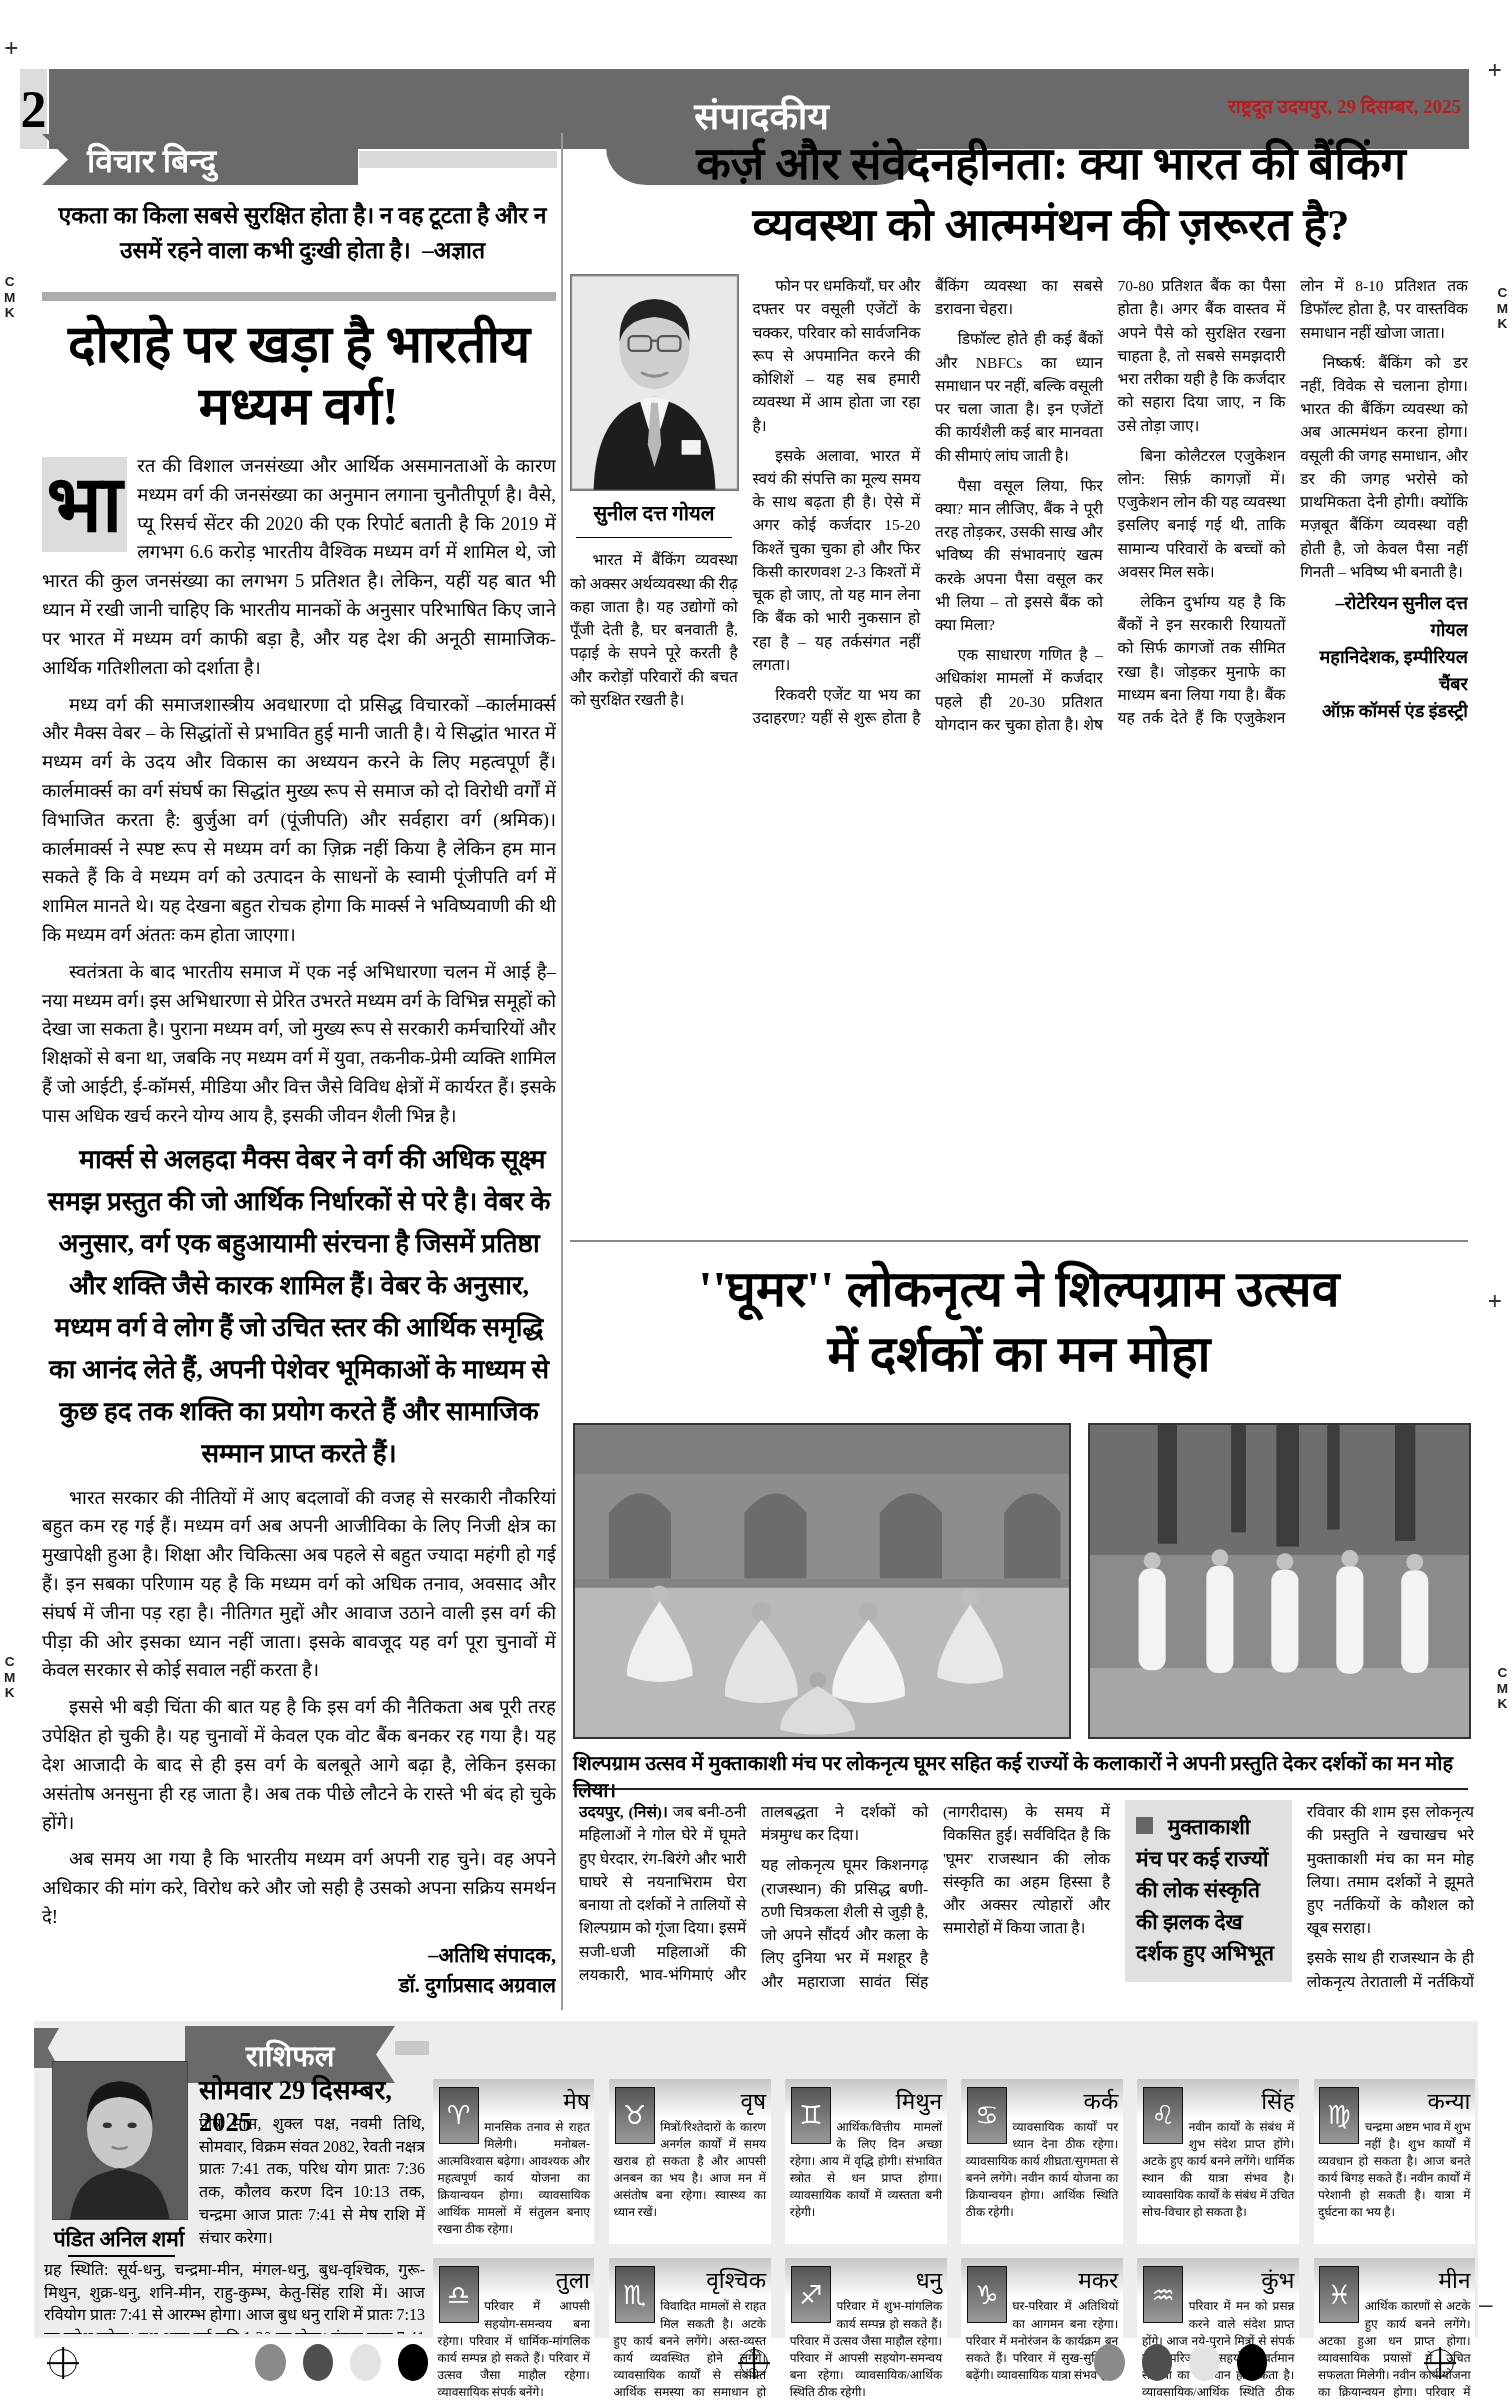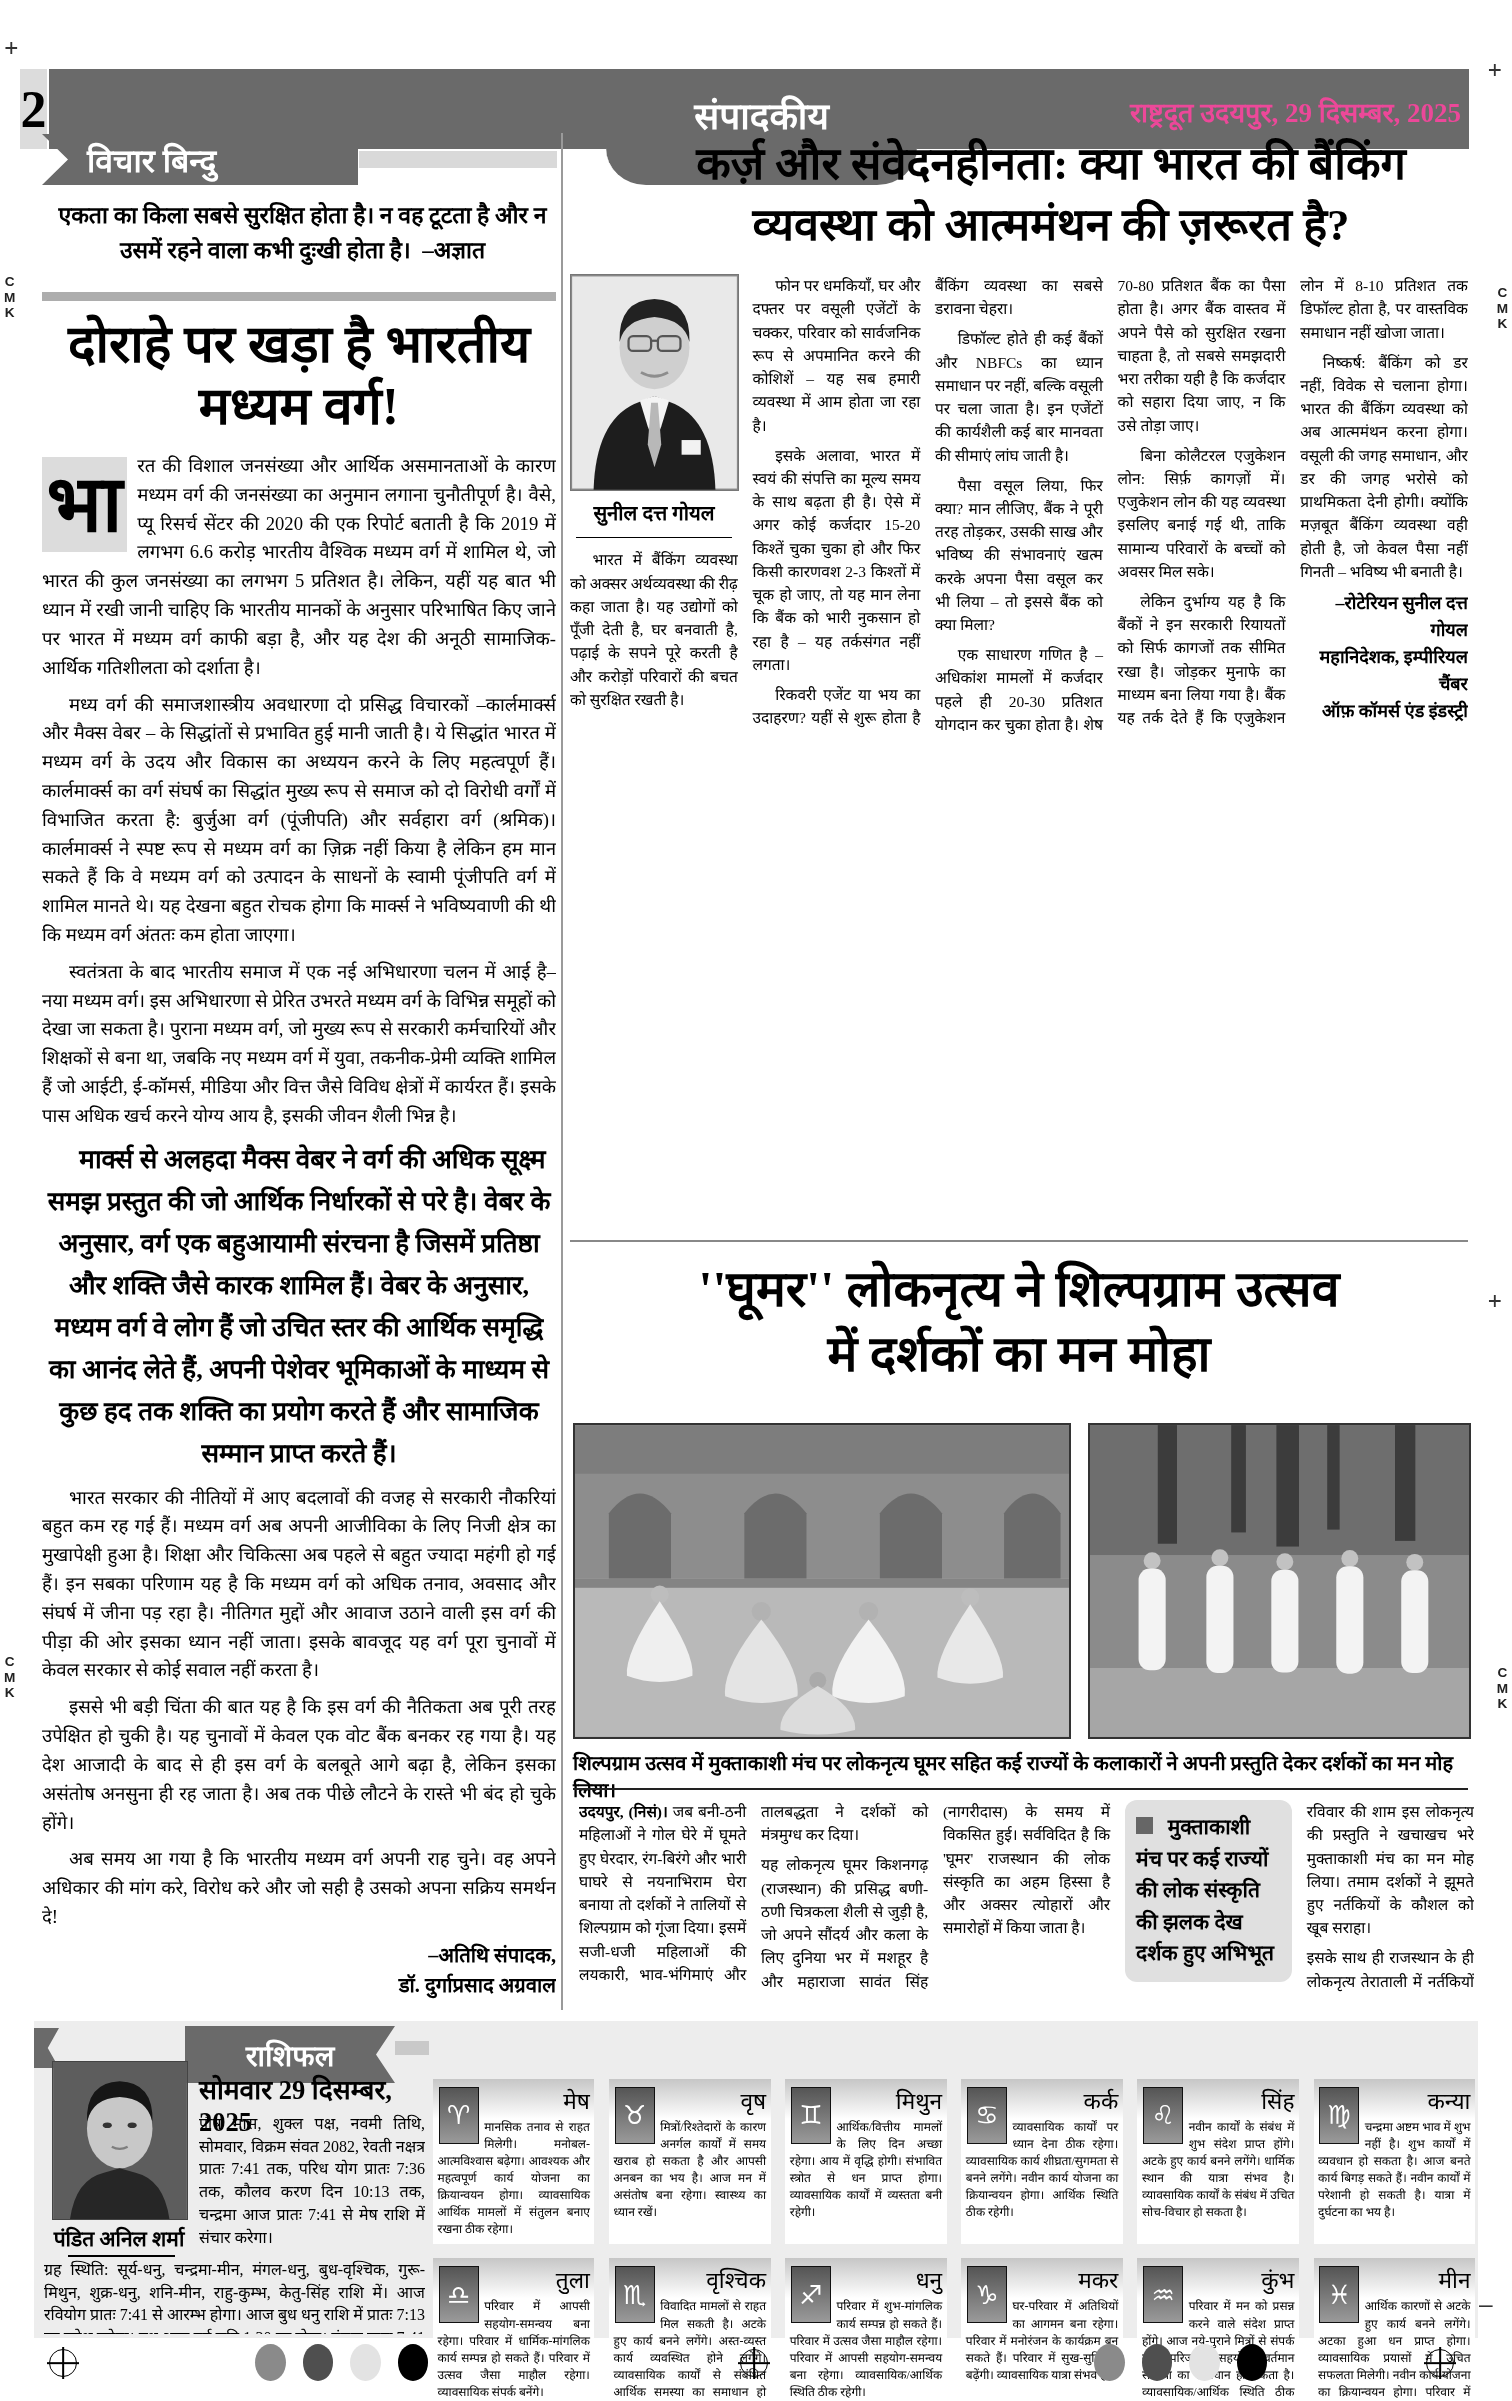--- a/index.html
+++ b/index.html
@@ -8,21 +8,21 @@
   .abs{position:absolute;}
 
   
   .pagenum-box{left:20px;top:69px;width:27px;height:80px;background:#dcdcdc;
      display:flex;align-items:center;justify-content:center;font-size:52px;font-weight:bold;}
   .header-bar{left:49px;top:69px;width:1420px;height:80px;background:#6a6a6a;}
   .section-tab{left:606px;top:69px;width:311px;height:116px;background:#6a6a6a;
      border-radius:0 0 40px 40px;border-bottom:3.4px solid #fff;}
   .section-label{position:absolute;left:0;top:20.3px;width:100%;text-align:center;
      color:#fff;font-size:37px;font-weight:bold;}
-  .edition{right:51px;top:93px;color:#ec4899;font-size:27px;font-weight:bold;}
+  .edition{right:51px;top:93px;color:#b91c1c;font-size:19px;font-weight:bold;}
 
   
   .cropmark{font-size:22.6px;color:#333;font-family:"DejaVu Sans Mono",monospace;}
   .edge-cmyk{width:14.7px;text-align:center;font-size:13.6px;font-weight:bold;
      font-family:"Liberation Sans",sans-serif;line-height:1.15;color:#222;}
   .regmark{width:26px;height:26px;border:1.7px solid #000;border-radius:50%;}
   .regmark:before{content:"";position:absolute;left:50%;top:-3.4px;bottom:-3.4px;width:1.7px;background:#000;transform:translateX(-50%);}
   .regmark:after{content:"";position:absolute;top:50%;left:-3.4px;right:-3.4px;height:1.7px;background:#000;transform:translateY(-50%);}
   .dotrow{display:flex;gap:17px;}
   .dot{width:30.5px;height:37px;border-radius:50%;}
@@ -62,21 +62,21 @@
   
   .headline3{left:570px;top:1257px;width:898px;text-align:center;font-size:50px;font-weight:bold;line-height:1.3;}
   .photoA{left:573px;top:1423px;width:494px;height:312px;border:2.3px solid #333;background:#8f8f8f;}
   .photoB{left:1088px;top:1423px;width:379px;height:312px;border:2.3px solid #333;background:#6f6f6f;}
   .caption3{left:573px;top:1749px;width:895px;font-size:20px;font-weight:bold;}
   .rule3{left:573px;top:1788px;width:895px;height:2.3px;background:#222;}
   .article3{left:573px;top:1800px;width:895px;height:210px;column-count:5;column-gap:14.7px;
      font-size:15.5px;line-height:1.5;text-align:justify;overflow:hidden;margin-left:6px;}
   .article3 p{margin:0 0 6.8px 0;}
   .hibox{background:#e0e0e0;padding:12.4px 11.3px;margin:2.3px 0 8px 0;break-inside:avoid;
-     font-size:21px;font-weight:bold;line-height:1.5;text-align:left;border-radius:12px;}
+     font-size:21px;font-weight:bold;line-height:1.5;text-align:left;}
   .hibox .sq{display:inline-block;width:17px;height:17px;background:#666;margin-right:14.7px;}
 
   
   .rashifal-panel{left:34px;top:2021px;width:1444px;height:317px;background:#ededed;}
   .ribbon2-arrowL{left:34px;top:2028px;width:25px;height:40px;background:#6a6a6a;
      clip-path:polygon(0 0,100% 0,55% 50%,100% 100%,0 100%);}
   .ribbon2{left:185px;top:2026px;width:210px;height:57px;background:#6a6a6a;color:#fff;
      display:flex;align-items:center;justify-content:center;font-size:29px;font-weight:bold;
      clip-path:polygon(0 0,100% 0,calc(100% - 19px) 50%,100% 100%,0 100%);}
   .ribbon2-tail{left:395px;top:2041px;width:34px;height:13.6px;background:#c9c9c9;}

